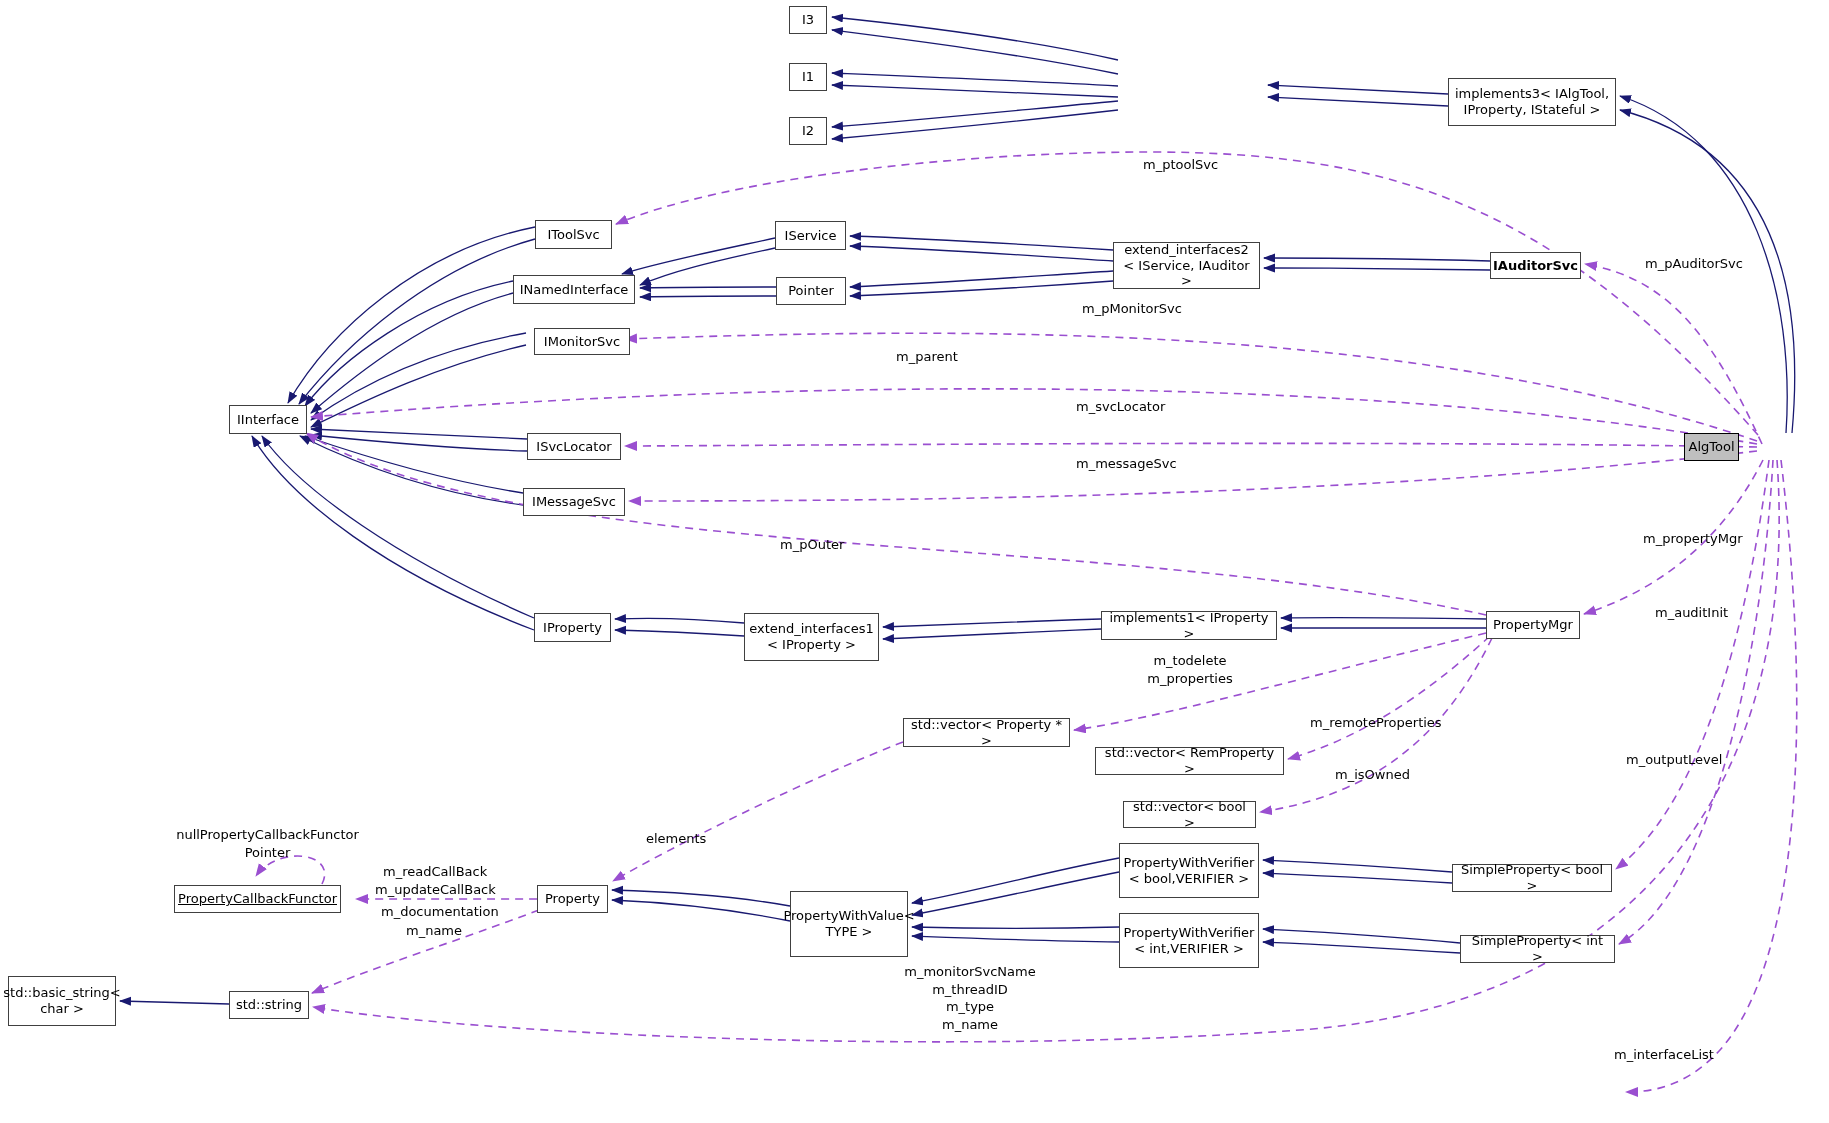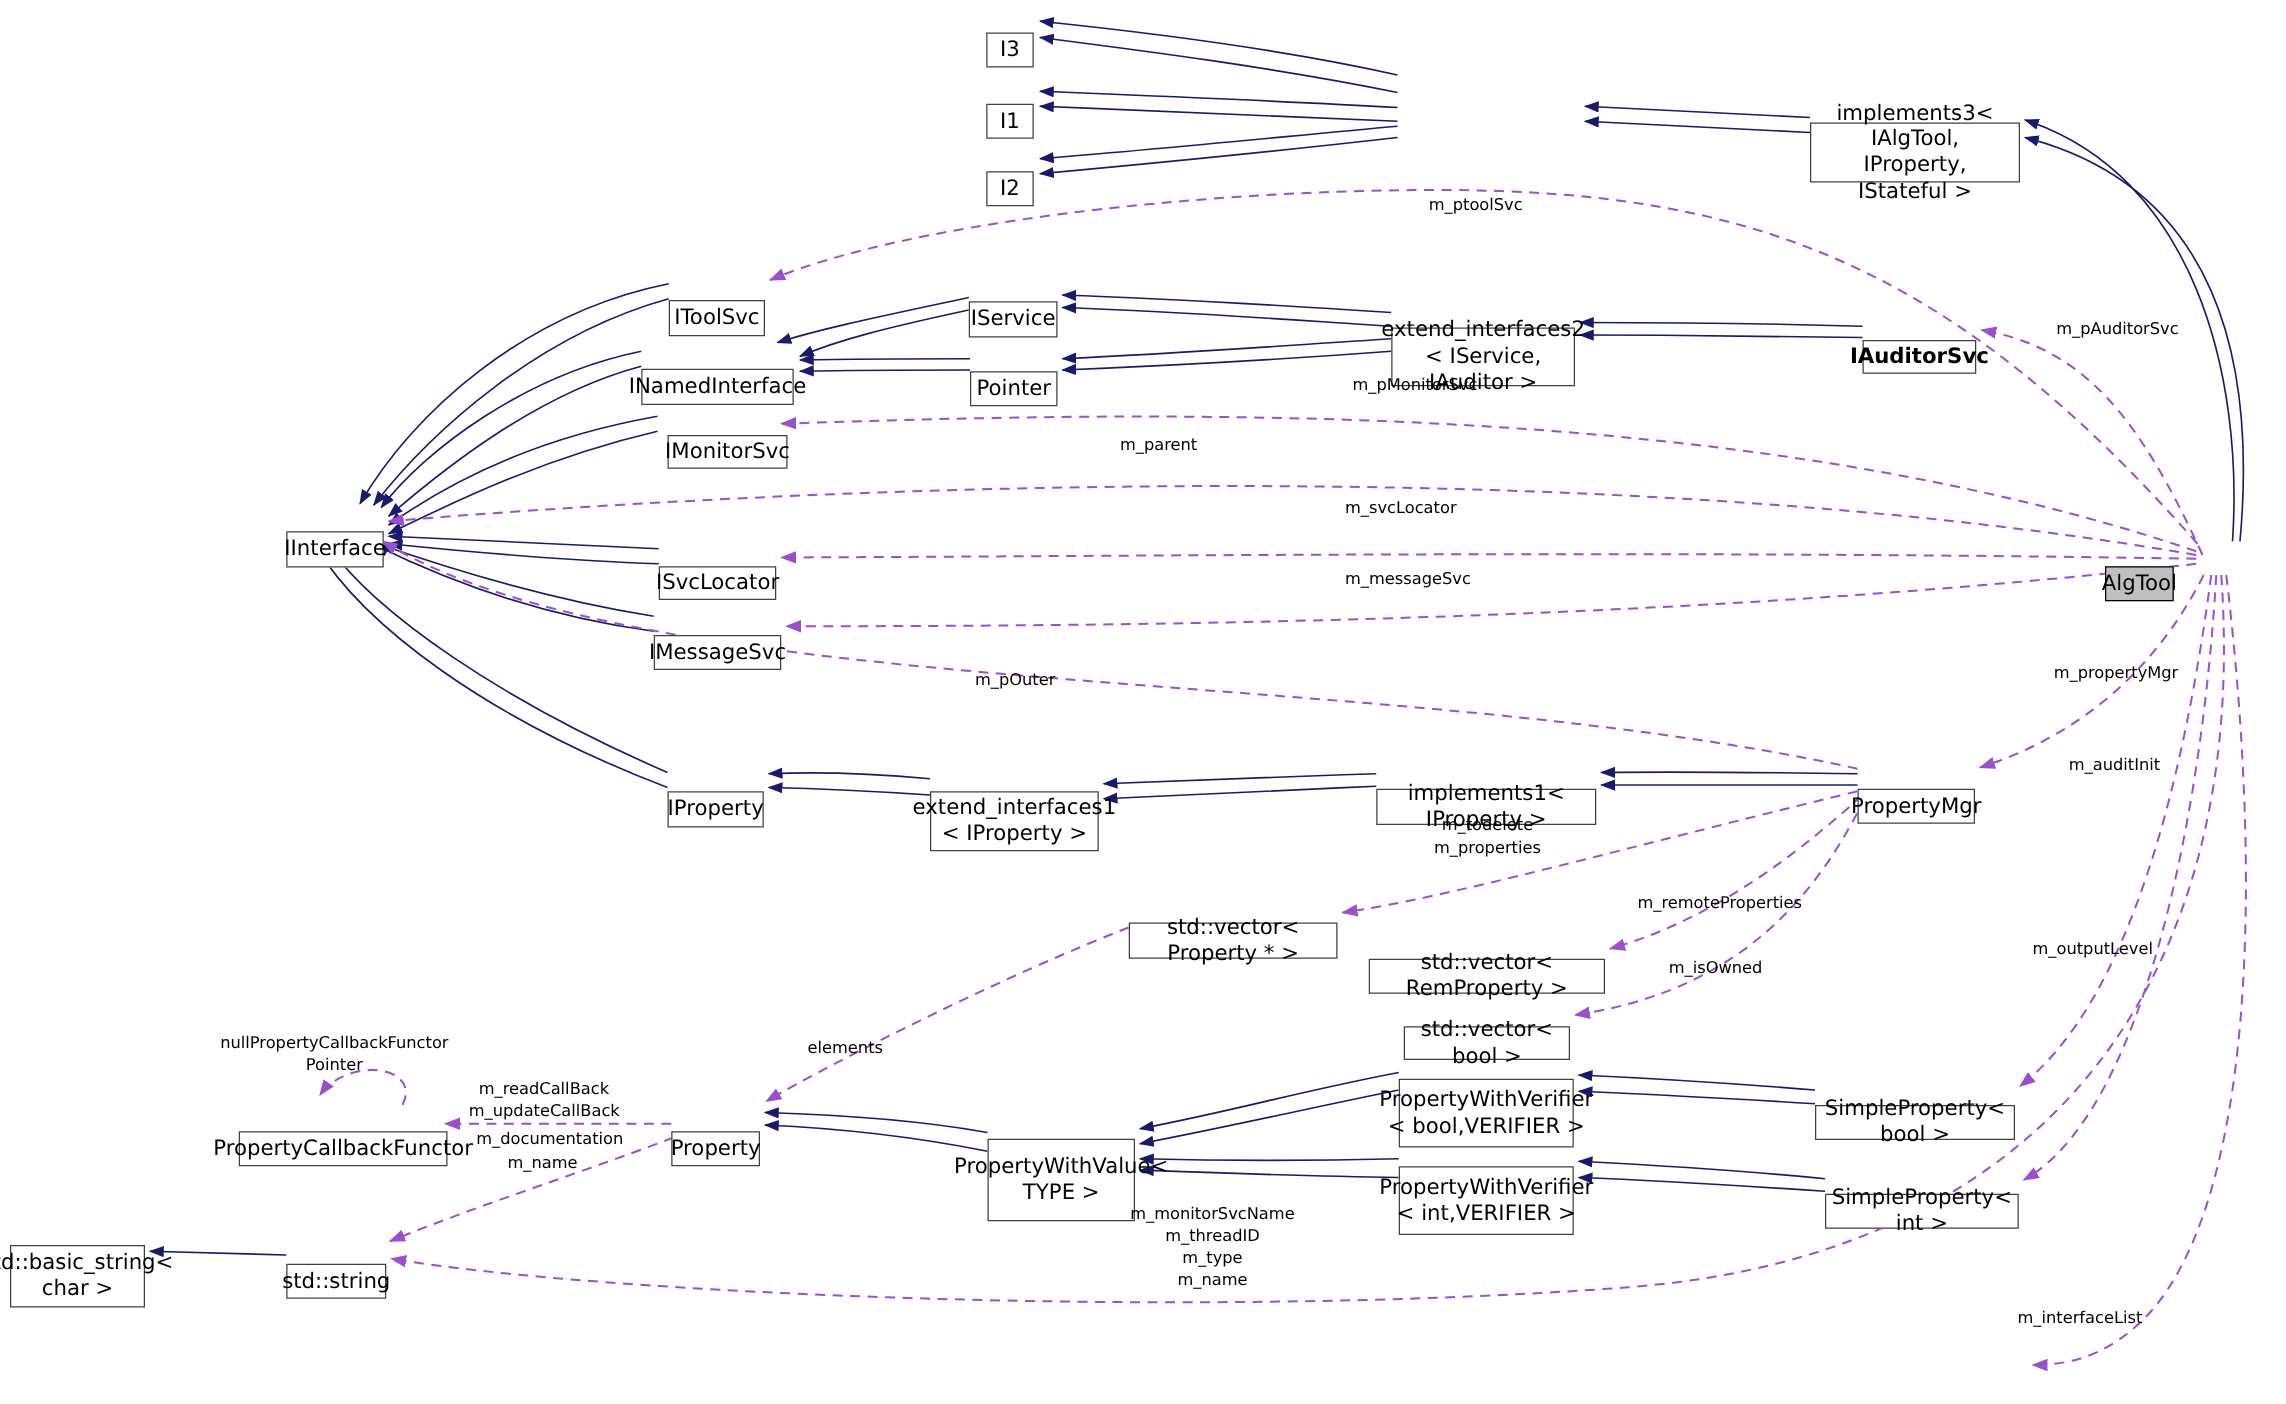--- a/index.html
+++ b/index.html
@@ -1,21 +1,21 @@
 <!DOCTYPE html>
 <html><head>
 <meta charset="utf-8">
 <style>
   html,body{margin:0;padding:0;background:#ffffff;}
   #canvas{position:relative;width:1829px;height:1123px;background:#ffffff;overflow:hidden;
           font-family:"DejaVu Sans","Liberation Sans",sans-serif;}
   #edges{position:absolute;left:0;top:0;width:1829px;height:1123px;}
   .node{position:absolute;box-sizing:border-box;border:1.5px solid #404040;background:#ffffff;
         display:flex;align-items:center;justify-content:center;text-align:center;
-        font-size:17px;line-height:1.22;color:#000;white-space:pre-line;padding:1px 4px;margin-top:20px;}
+        font-size:13px;line-height:1.22;color:#000;white-space:pre-line;padding:1px 4px;}
   .node.hl{background:#bfbfbf;border-color:#000;}
   .elabel{position:absolute;font-size:13px;line-height:1.35;color:#000;white-space:pre-line;}
   .center{text-align:center;}
 </style>
 </head>
 <body>
 
 <div id="canvas">
 
   <svg id="edges" viewBox="0 0 1829 1123">
@@ -121,21 +121,21 @@
   <div class="node" style="left:523px;top:488px;width:102px;height:28px;">IMessageSvc</div>
   <div class="node hl" style="left:1684px;top:433px;width:55px;height:28px;">AlgTool</div>
   <div class="node" style="left:534px;top:613px;width:77px;height:29px;">IProperty</div>
   <div class="node" style="left:744px;top:613px;width:135px;height:48px;">extend_interfaces1
 &lt; IProperty &gt;</div>
   <div class="node" style="left:1101px;top:611px;width:176px;height:29px;">implements1&lt; IProperty &gt;</div>
   <div class="node" style="left:1486px;top:611px;width:94px;height:28px;">PropertyMgr</div>
   <div class="node" style="left:903px;top:718px;width:167px;height:29px;">std::vector&lt; Property * &gt;</div>
   <div class="node" style="left:1095px;top:747px;width:189px;height:28px;">std::vector&lt; RemProperty &gt;</div>
   <div class="node" style="left:1123px;top:801px;width:133px;height:27px;">std::vector&lt; bool &gt;</div>
-  <div class="node" style="left:191px;top:885px;width:167px;height:28px;">PropertyCallbackFunctor</div>
+  <div class="node" style="left:174px;top:885px;width:167px;height:28px;text-decoration:underline;">PropertyCallbackFunctor</div>
   <div class="node" style="left:537px;top:885px;width:71px;height:28px;">Property</div>
   <div class="node" style="left:790px;top:891px;width:118px;height:66px;">PropertyWithValue&lt;
 TYPE &gt;</div>
   <div class="node" style="left:1119px;top:843px;width:140px;height:55px;">PropertyWithVerifier
 &lt; bool,VERIFIER &gt;</div>
   <div class="node" style="left:1119px;top:913px;width:140px;height:55px;">PropertyWithVerifier
 &lt; int,VERIFIER &gt;</div>
   <div class="node" style="left:1452px;top:864px;width:160px;height:28px;">SimpleProperty&lt; bool &gt;</div>
   <div class="node" style="left:1460px;top:935px;width:155px;height:28px;">SimpleProperty&lt; int &gt;</div>
   <div class="node" style="left:8px;top:976px;width:108px;height:50px;">std::basic_string&lt;

